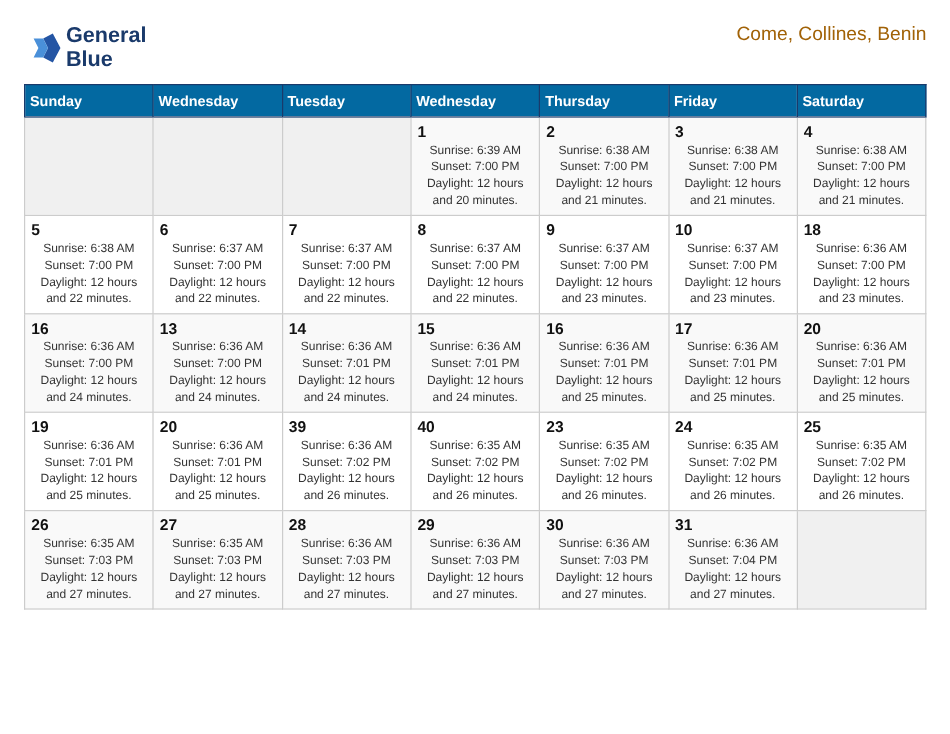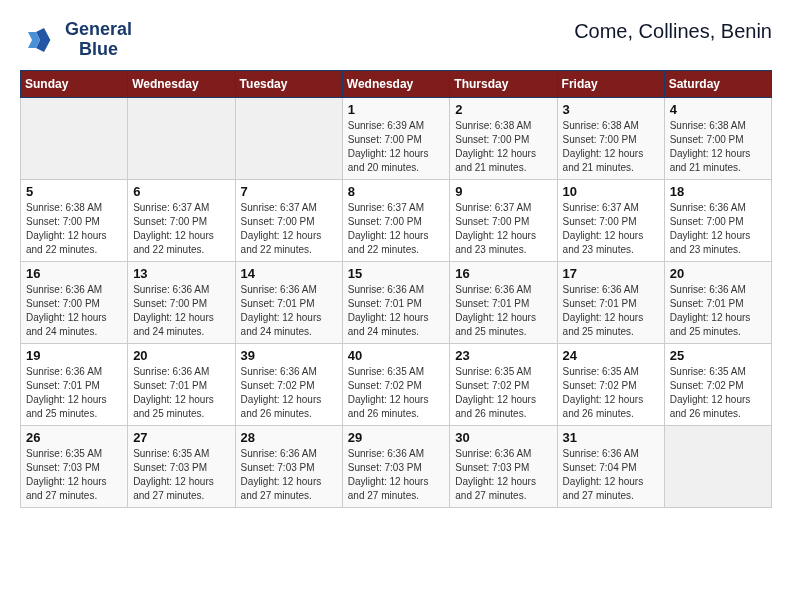--- a/index.html
+++ b/index.html
@@ -12,52 +12,51 @@
     }
     .header {
       display: flex;
       justify-content: space-between;
       align-items: flex-start;
       margin-bottom: 10px;
     }
     .logo {
       display: flex;
       align-items: center;
-      gap: 13px;
-      text-align: center;
+      gap: 3px;
     }
     .logo-text {
       font-size: 18px;
       font-weight: bold;
       color: #1a3a6b;
       line-height: 1.1;
     }
     .logo-icon {
       width: 32px;
       height: 32px;
     }
     .title-block {
       text-align: right;
     }
     .month-year {
       font-size: 32px;
       font-weight: bold;
       color: #1a1a1a;
     }
     .location {
-      font-size: 20px;
-      color: #0f172a;
+      font-size: 16px;
+      color: #a16207;
     }
     .calendar {
       width: 100%;
       border-collapse: collapse;
       font-size: 11px;
     }
     .calendar thead tr th {
-      background: #7f1d1d;
+      background: #0369a1;
       color: #fff;
       padding: 6px 4px;
       text-align: left;
       font-size: 12px;
       font-weight: bold;
       border: 1px solid #1a3a6b;
     }
     .calendar tbody tr td {
       border: 1px solid #ccc;
       vertical-align: top;
@@ -76,20 +75,21 @@
       font-size: 13px;
       font-weight: bold;
       color: #111;
       display: block;
       margin-bottom: 2px;
     }
     .day-info {
       font-size: 10px;
       color: #333;
       line-height: 1.4;
+      text-align: center;
     }
   </style>
 </head>
 <body>
 
 <div class="header">
   <div class="logo">
     <svg class="logo-icon" viewBox="0 0 40 40">
       <polygon points="30,5 38,20 30,35 20,30 25,20 20,10" fill="#2455a4"></polygon>
       <polygon points="20,10 25,20 20,30 10,30 15,20 10,10" fill="#4a90d9"></polygon>

